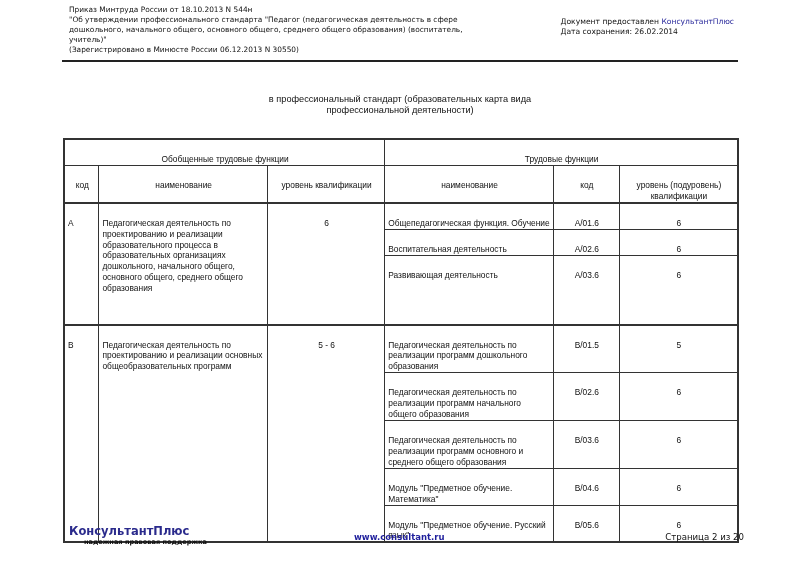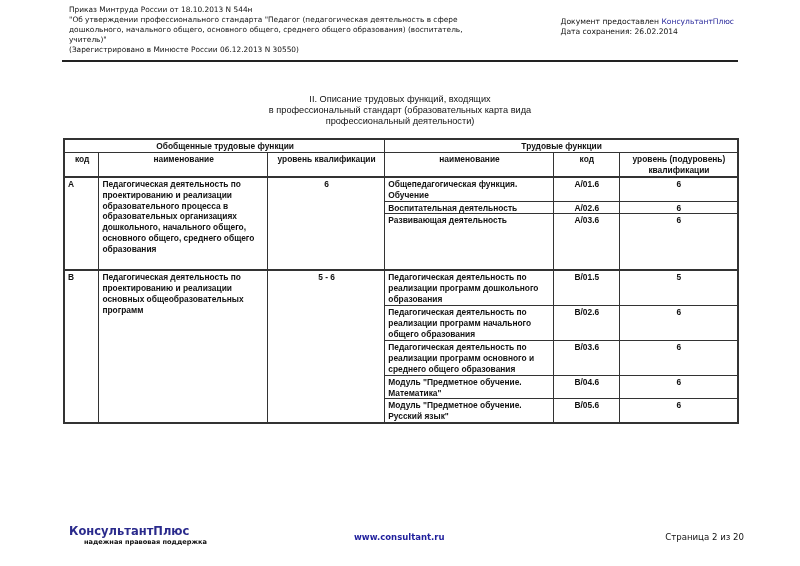--- a/index.html
+++ b/index.html
@@ -3,21 +3,21 @@
 <meta charset="utf-8">
 <style>
   html, body { margin: 0; padding: 0; background: #ffffff; }
   body { width: 800px; height: 566px; position: relative; overflow: hidden; font-family: "Liberation Sans", sans-serif; color: #111; }
   .hdr-left { position: absolute; left: 69px; top: 5px; width: 400px; font-family: "DejaVu Sans", sans-serif; font-size: 7.4px; line-height: 10px; color: #111; }
   .hdr-right { position: absolute; right: 66px; top: 17px; text-align: left; font-family: "DejaVu Sans", sans-serif; font-size: 7.6px; line-height: 10px; color: #111; }
   .brand-link { color: #2a2a9c; }
   .hdr-rule { position: absolute; left: 62px; top: 60px; width: 676px; height: 0; border-top: 2px solid #222; }
   .title { position: absolute; left: 240px; top: 94px; width: 320px; text-align: center; font-size: 9.2px; line-height: 11px; }
   table.ft { position: absolute; left: 63px; top: 138px; width: 676px; border-collapse: collapse; font-size: 8.4px; line-height: 10.9px; table-layout: fixed; }
-  table.ft td, table.ft th { border: 1px solid #333; padding: 1px 2px 0 3px; vertical-align: top; font-weight: bold; }
+  table.ft td, table.ft th { border: 1px solid #333; padding: 14px 2px 0 3px; vertical-align: top; font-weight: normal; }
   table.ft th { text-align: center; }
   .c { text-align: center; }
   table.ft tr.thick-top td { border-top: 2px solid #333; }
   table.ft { border: 2px solid #333; }
   .footer-brand { position: absolute; left: 69px; top: 525px; }
   .footer-brand .name { font-family: "DejaVu Sans", sans-serif; font-weight: bold; color: #2a2a8c; font-size: 11.5px; line-height: 13px; }
   .footer-brand .tag { font-family: "DejaVu Sans", sans-serif; font-weight: bold; color: #111; font-size: 6.6px; line-height: 9px; padding-left: 15px; }
   .footer-url { position: absolute; left: 354px; top: 532px; font-family: "DejaVu Sans", sans-serif; font-weight: bold; color: #1e1e9c; font-size: 8.5px; }
   .footer-page { position: absolute; right: 56px; top: 532px; font-family: "DejaVu Sans", sans-serif; font-size: 8.6px; color: #111; }
 </style>
@@ -33,23 +33,22 @@
 </div>
 
 <div class="hdr-right">
   <div><span>Документ предоставлен </span><span class="brand-link">КонсультантПлюс</span></div>
   <div>Дата сохранения: 26.02.2014</div>
 </div>
 
 <div class="hdr-rule"></div>
 
 <div class="title">
-  <div>II. Описание трудовых функций, входящих</div>
   <div>в профессиональный стандарт (образовательных карта вида</div>
-  <div>профессиональный деятельности)</div>
+  <div>профессиональной деятельности)</div>
 </div>
 
 <table class="ft">
   <colgroup>
     <col style="width:28px">
       <col style="width:135px">
       <col style="width:94px">
     <col style="width:135px">
       <col style="width:53px">
       <col style="width:95px">

